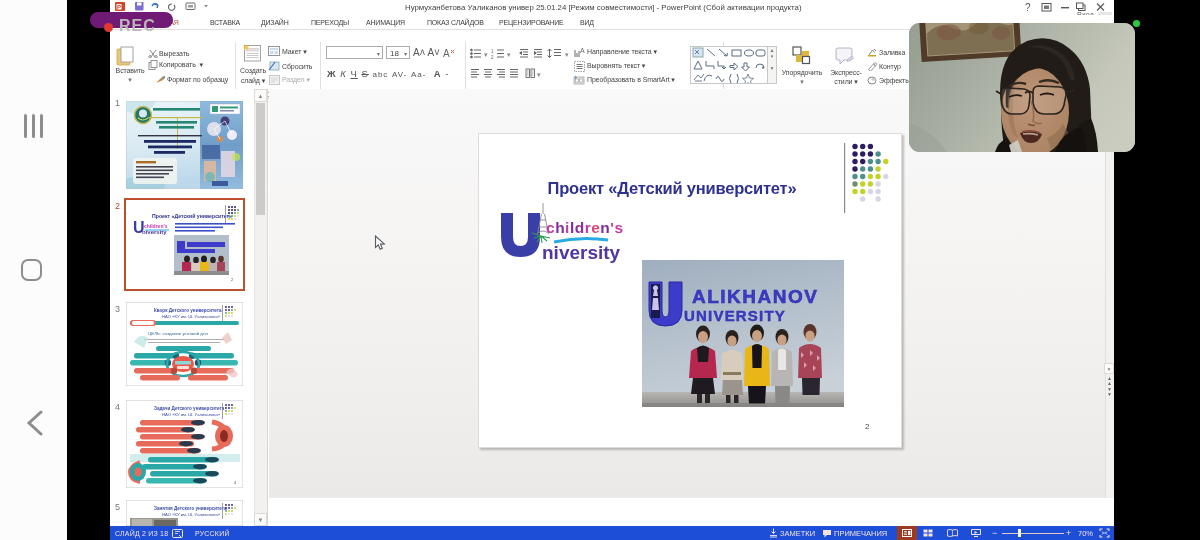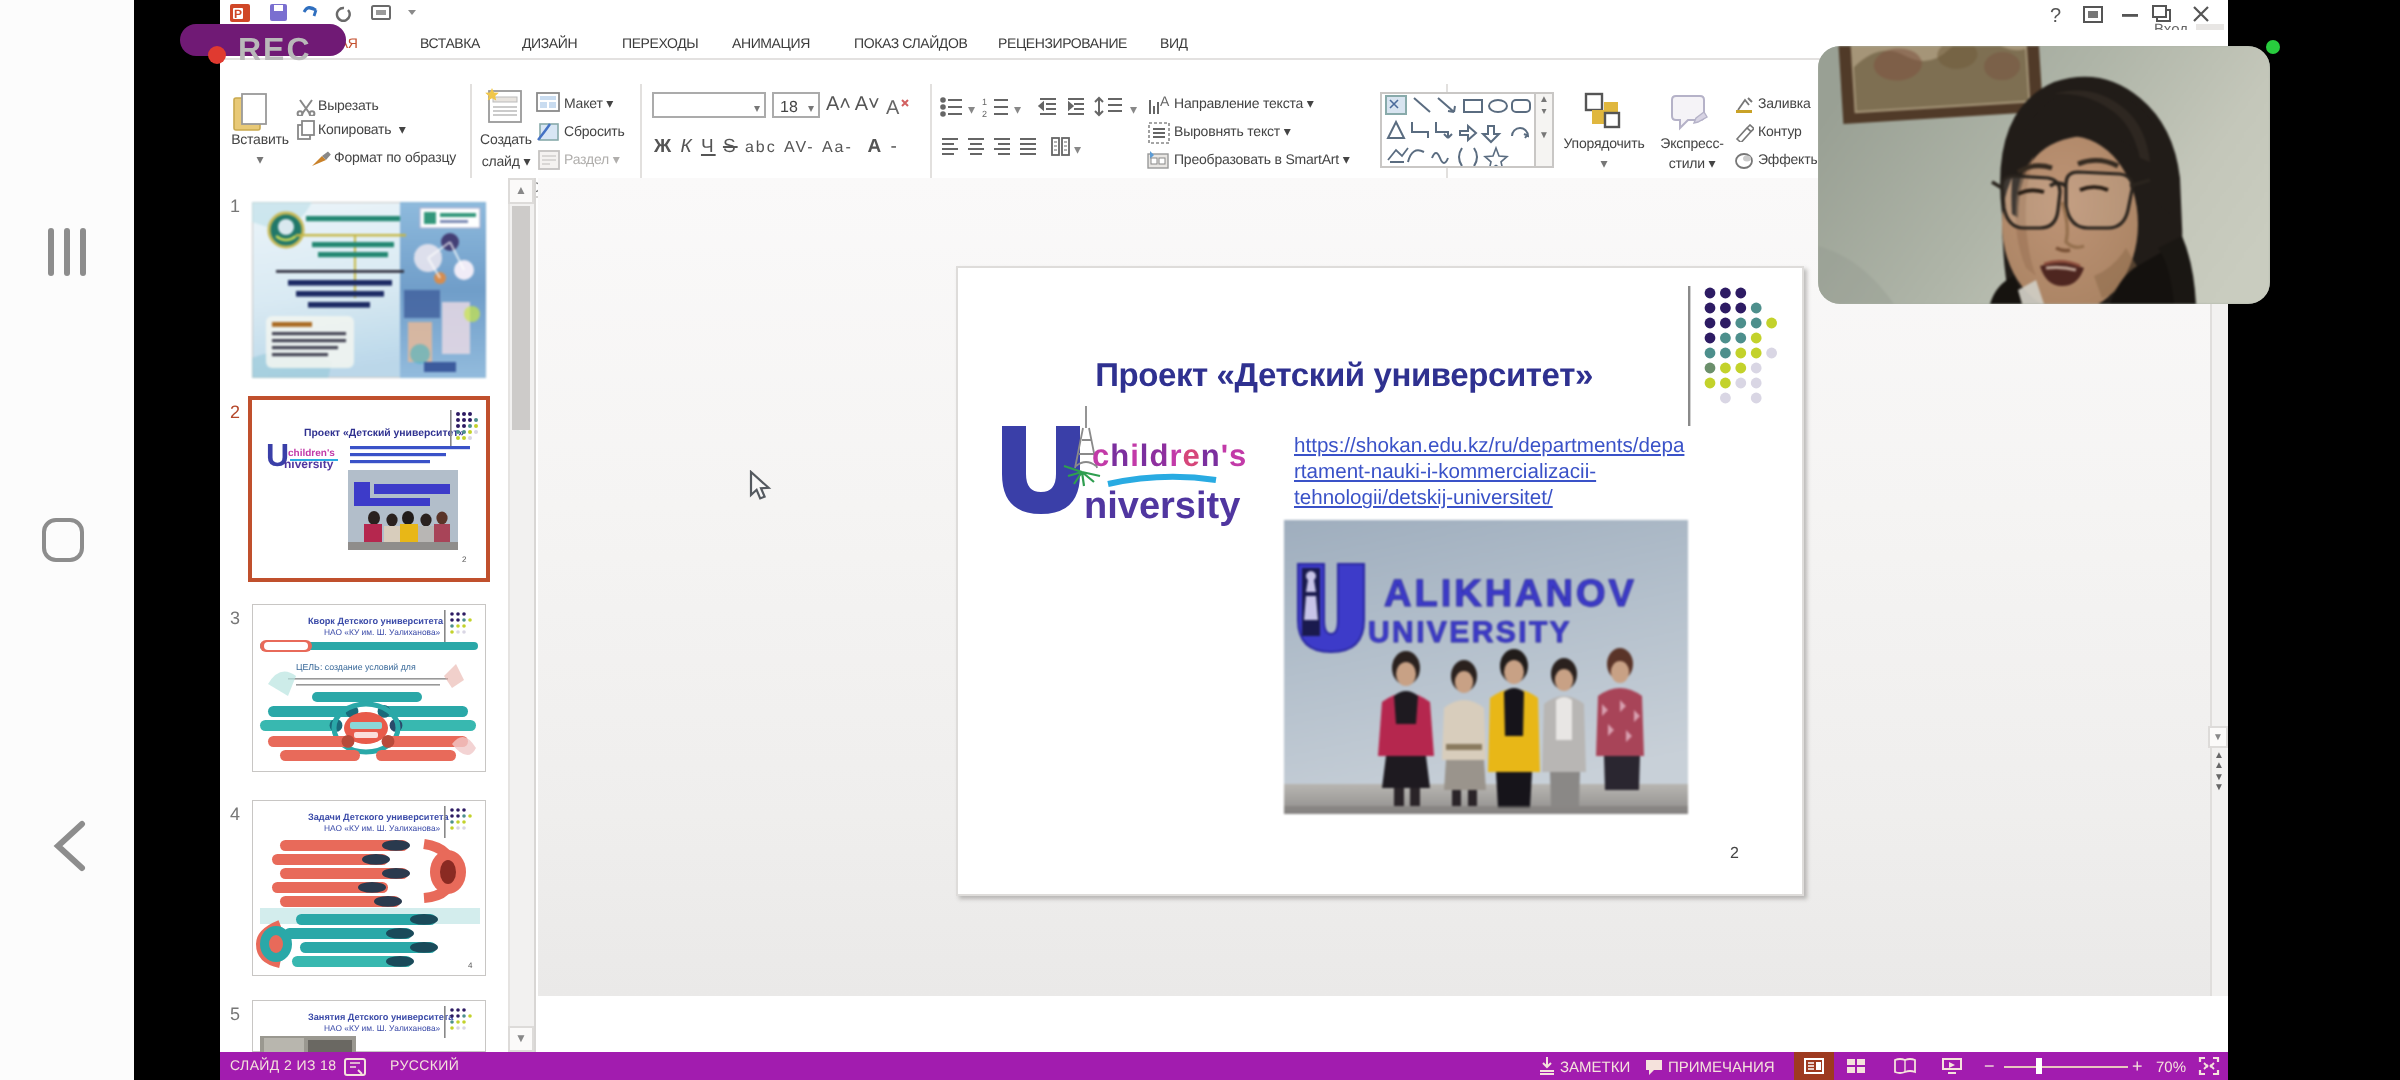--- a/index.html
+++ b/index.html
@@ -34,20 +34,21 @@
       <rect x="2.5" y="3" width="5" height="5.5" rx="0.5" fill="#fff"></rect>
         <text x="3" y="8" font-size="6" fill="#D04727" font-weight="bold">P</text>
       <rect x="21" y="1" width="8.5" height="8.5" rx="1" fill="#7A6FD0"></rect>
         <rect x="23" y="1.5" width="4.5" height="3" fill="#fff"></rect>
       <path d="M44 4 q-4 -3 -6 1 M44 4 l-3.5 -1 M44 4 l-1 3" stroke="#2F6FBF" stroke-width="1.4" fill="none"></path>
       <path d="M58 3 a 3.2 3.2 0 1 0 2 1" stroke="#6a6a6a" stroke-width="1.2" fill="none"></path>
       <rect x="72" y="2" width="9" height="6.5" rx="0.8" fill="none" stroke="#6a6a6a" stroke-width="1"></rect>
         <rect x="74" y="4" width="5" height="2.5" fill="#9a9a9a"></rect>
       <path d="M90 4 l2 2.5 l2 -2.5 z" fill="#8a8a8a"></path>
     </svg>
+    <div class="abs" style="left:295px;top:3px;width:410px;height:11px;font-size:7.8px;color:#3f3f3f;white-space:nowrap;">Нурмуханбетова Уаликанов универ 25.01.24 [Режим совместимости] - PowerPoint (Сбой активации продукта)</div>
 
     <svg class="abs" style="left:915px;top:2px;" width="89" height="11" viewBox="0 0 89 11">
       <text x="0" y="9" font-size="10" fill="#555">?</text>
       <rect x="17" y="1.5" width="9" height="7.5" fill="none" stroke="#555" stroke-width="1"></rect>
         <rect x="19" y="3.5" width="5" height="3.5" fill="#777"></rect>
       <rect x="36" y="5" width="8" height="1.4" fill="#555"></rect>
       <rect x="53.5" y="3" width="6.5" height="5.5" fill="none" stroke="#555" stroke-width="1"></rect>
         <rect x="51.5" y="1" width="6.5" height="5.5" fill="#fff" stroke="#555" stroke-width="1"></rect>
       <path d="M72 1.5 l7 7 M79 1.5 l-7 7" stroke="#555" stroke-width="1.1"></path>
     </svg>
@@ -566,21 +567,20 @@
           <path d="M46 1 v3"></path>
         </g>
         <g stroke="#2E9E4F" stroke-width="1.1" fill="none">
           <path d="M44 34 l-9 -3 M44 34 l-7 2 M44 34 l-4 6 M44 34 l1 7 M44 34 l6 5 M44 34 l9 2"></path>
         </g>
         <text x="49" y="31" font-size="15.5" font-weight="bold" letter-spacing="0.5" font-family="Liberation Sans, sans-serif"><tspan fill="#C23AA8">c</tspan><tspan fill="#7B2F9E">h</tspan><tspan fill="#C23AA8">i</tspan><tspan fill="#7B2F9E">l</tspan><tspan fill="#8E2F9E">d</tspan><tspan fill="#C23AA8">r</tspan><tspan fill="#D6467A">e</tspan><tspan fill="#7B2F9E">n</tspan><tspan fill="#C23AA8">'s</tspan></text>
         <path d="M57 40 Q 84 34 111 38" stroke="#29ABE2" stroke-width="3" fill="none"></path>
         <text x="45" y="57" font-size="19" font-weight="bold" fill="#5036A0" font-family="Liberation Sans, sans-serif">niversity</text>
       </svg>
 
-      <div class="abs" style="left:168px;top:83px;width:210px;font-size:10.3px;line-height:13px;color:#3A52C8;text-decoration:underline;white-space:nowrap;">https://shokan.edu.kz/ru/departments/depa<br>rtament-nauki-i-kommercializacii-<br>tehnologii/detskij-universitet/</div>
 
       <svg class="abs" style="left:163px;top:126px;filter:blur(0.4px);" width="202" height="147" viewBox="0 0 202 147">
         <defs>
           <linearGradient id="wall" x1="0" y1="0" x2="0.3" y2="1">
             <stop offset="0" stop-color="#9FAEBE"></stop>
               <stop offset="0.5" stop-color="#B4C0CC"></stop>
               <stop offset="1" stop-color="#C8D0D8"></stop>
           </linearGradient>
           <linearGradient id="floor" x1="0" y1="0" x2="0" y2="1">
             <stop offset="0" stop-color="#B8B6B2"></stop>
@@ -643,21 +643,21 @@
       </svg>
       <div class="abs" style="left:386px;top:288px;font-size:8px;color:#444;">2</div>
     </div>
 
     <div class="abs" style="left:995px;top:89px;width:9px;height:409px;background:#F2F1F0;border-left:1px solid #E0DEDC;"></div>
     <div class="abs" style="left:994px;top:363px;width:10px;height:11px;background:#FBFAF9;border:1px solid #DDDBD9;font-size:5px;color:#888;text-align:center;line-height:10px;">▼</div>
     <div class="abs" style="left:995px;top:376px;width:9px;height:9px;font-size:5px;color:#666;text-align:center;line-height:4.5px;">▲<br>▲</div>
     <div class="abs" style="left:995px;top:387px;width:9px;height:9px;font-size:5px;color:#666;text-align:center;line-height:4.5px;">▼<br>▼</div>
 
 
-    <div class="abs" id="status" style="left:0;top:526px;width:1004px;height:14px;background:#a21caf;color:#F5E2DC;font-size:7.5px;">
+    <div class="abs" id="status" style="left:0;top:526px;width:1004px;height:14px;background:#1d4ed8;color:#F5E2DC;font-size:7.5px;">
       <div class="abs" style="left:5px;top:3.5px;font-size:7px;letter-spacing:0.2px;">СЛАЙД 2 ИЗ 18</div>
       <svg class="abs" style="left:62px;top:2.5px;" width="11" height="9" viewBox="0 0 11 9">
           <rect x="0.5" y="0.5" width="10" height="8" rx="1" fill="none" stroke="#F5E2DC" stroke-width="1"></rect>
           <path d="M3 2.5 h5 M3 4.5 h3" stroke="#F5E2DC" stroke-width="0.8"></path>
           <path d="M7 6 l2 2" stroke="#F5E2DC" stroke-width="1"></path>
         </svg>
       <div class="abs" style="left:85px;top:3.5px;font-size:7px;letter-spacing:0.2px;">РУССКИЙ</div>
       <svg class="abs" style="left:659px;top:2px;" width="9" height="10" viewBox="0 0 9 10">
           <path d="M4.5 0.5 v5 M2.5 3.5 l2 2 2 -2" stroke="#F5E2DC" stroke-width="1" fill="none"></path>
           <path d="M1 7.5 h7 M1 9 h7" stroke="#F5E2DC" stroke-width="0.9"></path>

